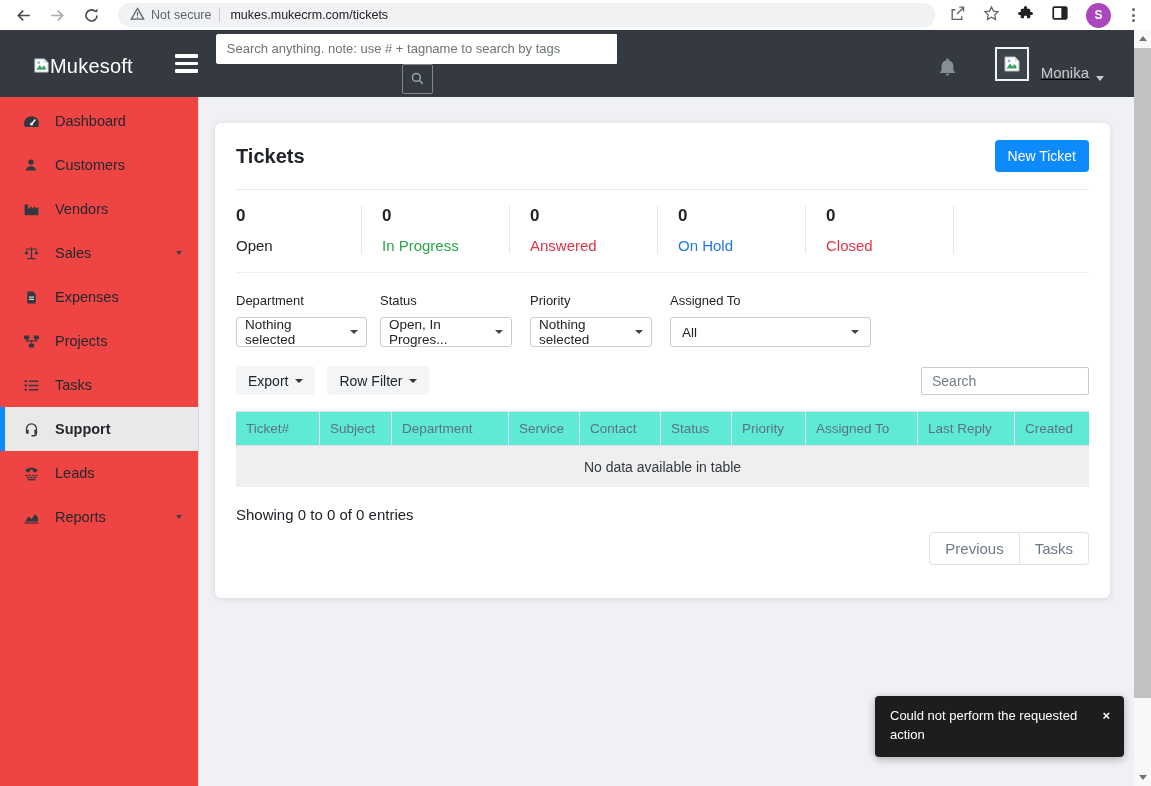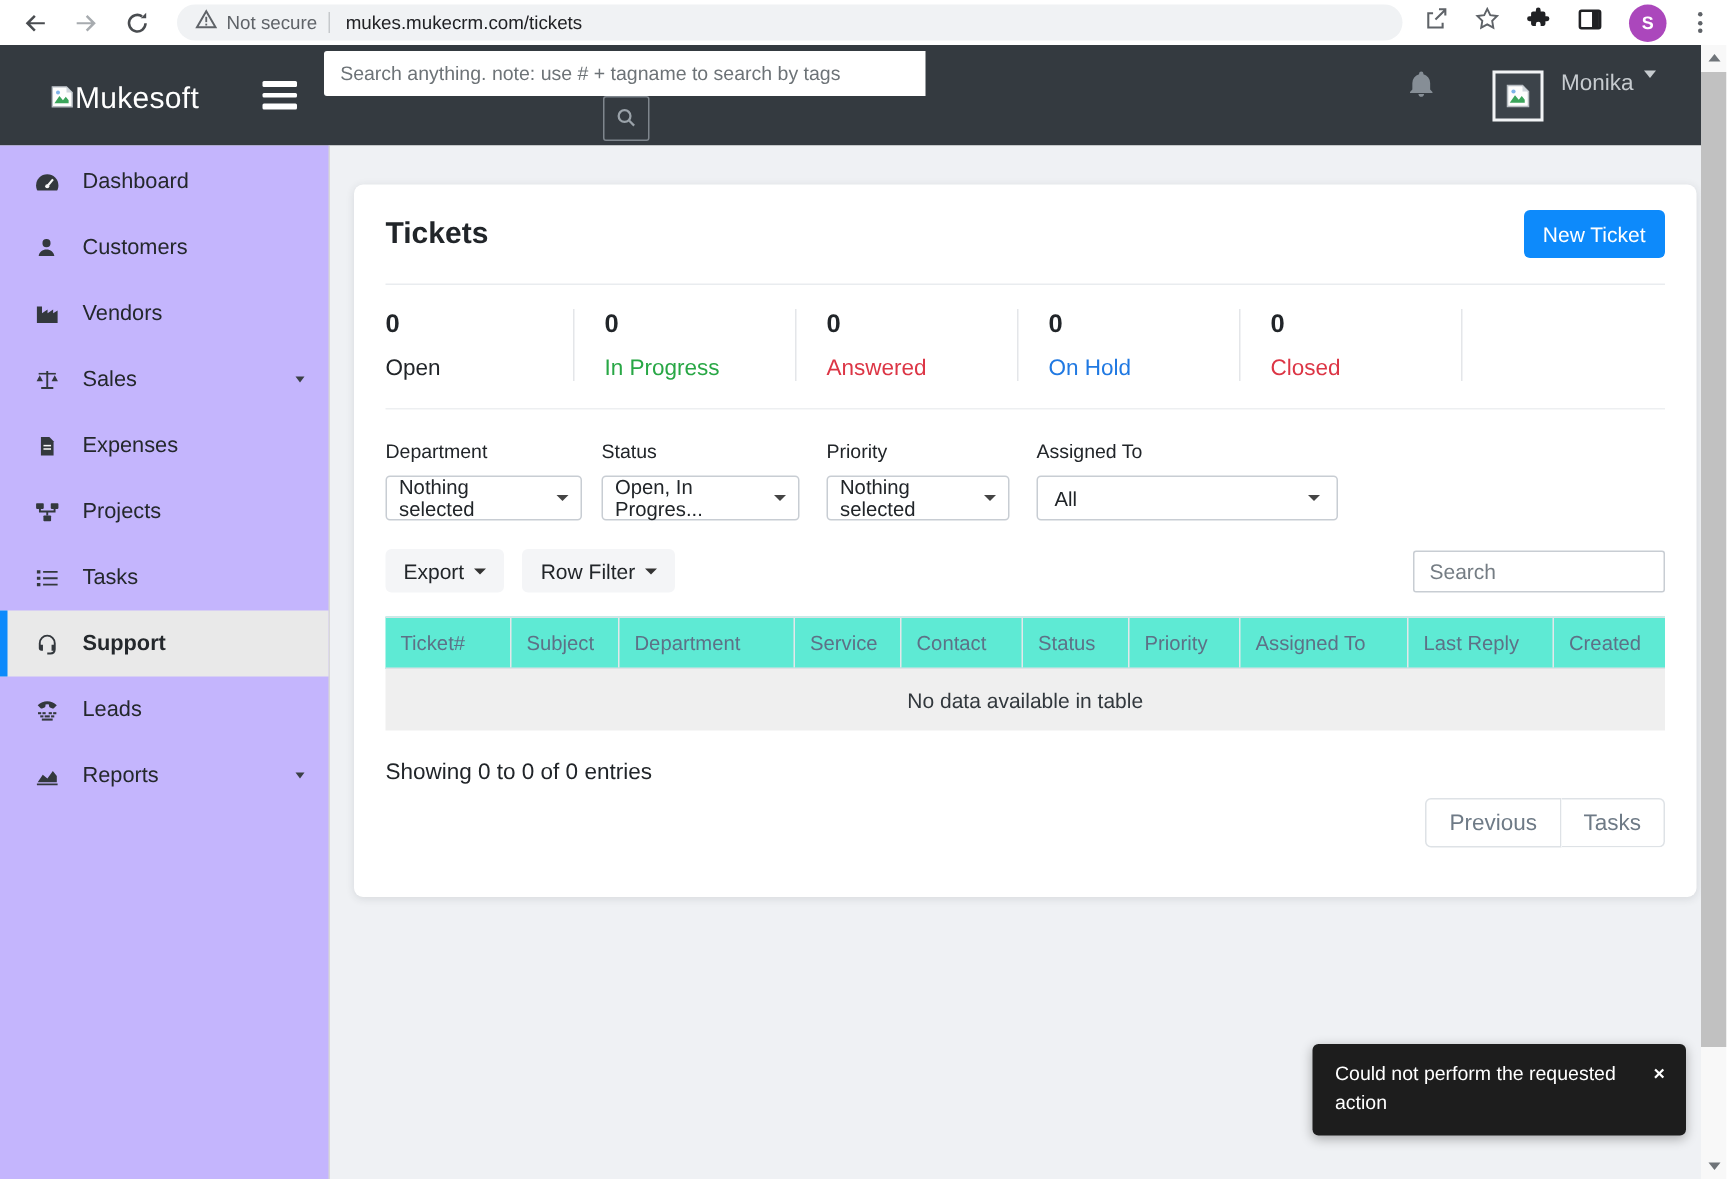--- a/index.html
+++ b/index.html
@@ -22,28 +22,28 @@
   
   .app-header { position:absolute; top:30px; left:0; width:1134px; height:67px; background:#343a40; display:flex; align-items:center; }
   .brand { display:flex; align-items:flex-end; margin-left:33px; }
   .brand .brand-text { color:#fff; font-size:20px; letter-spacing:.2px; margin-top:6px; }
   .hamburger { margin-left:42px; display:flex; flex-direction:column; gap:4px; cursor:pointer; }
   .hamburger i { width:23px; height:3.6px; background:#fff; border-radius:1px; }
   .hdr-search { display:flex; align-items:center; margin-left:18px;flex-direction:column; }
   .hdr-search input { width:401px; height:30px; border:1px solid #fff; border-radius:2px 0 0 2px; padding:0 10px; font-size:13px; color:#333; outline:none; font-family:inherit; }
   .hdr-search input::placeholder { color:#6d7377; }
   .hdr-search .sbtn { width:31px; height:30px; margin-left:2px; background:transparent; border:1px solid #7f868d; border-radius:2px; display:flex; align-items:center; justify-content:center; }
-  .hdr-right { margin-left:auto; display:flex; align-items:flex-start; padding-right:30px; }
+  .hdr-right { margin-left:auto; display:flex; align-items:flex-end; padding-right:30px;text-decoration:underline; }
   .avatar-box { width:34px; height:34px; border:2px solid #f1f3f5; background:#3c434a; display:flex; align-items:center; justify-content:center; margin:0 12px 0 38px; }
   .user-name { color:#c6cbcf; font-size:15px; margin-right:7px; }
   .caret { width:0; height:0; border-left:4.5px solid transparent; border-right:4.5px solid transparent; border-top:5px solid #c6cbcf; display:inline-block; }
 
   
   .body-row { position:absolute; top:97px; left:0; width:1134px; height:689px; display:flex; }
-  .sidebar { width:220px; height:100%; background:#c4b5fd; border-right:1px solid #d8d8d8; padding-top:2px; }
+  .sidebar { width:199px; height:100%; background:#ef4444; border-right:1px solid #d8d8d8; padding-top:2px; }
   .side-item { height:44px; display:flex; align-items:center; padding-left:21px; cursor:pointer; }
   .side-item .sicon { width:20px; display:flex; justify-content:center; color:#33383d; flex:0 0 auto; }
   .side-item .slabel { margin-left:14px; font-size:14.5px; color:#24282c; }
   .side-item .side-caret { margin-left:auto; margin-right:16px; width:0; height:0; border-left:3.5px solid transparent; border-right:3.5px solid transparent; border-top:4px solid #3a4045; }
   .side-item.active { background:#e9e9e9; border-left:5px solid #0d8afb; padding-left:16px; }
   .side-item.active .slabel { font-weight:bold; }
 
   .main { flex:1; background:#eff1f4; position:relative; }
   .card { margin:26px 0 0 16px; width:895px; height:475px; background:#fff; border-radius:6px; box-shadow:0 1px 6px rgba(40,50,60,.12); padding:0 21px; }
 

